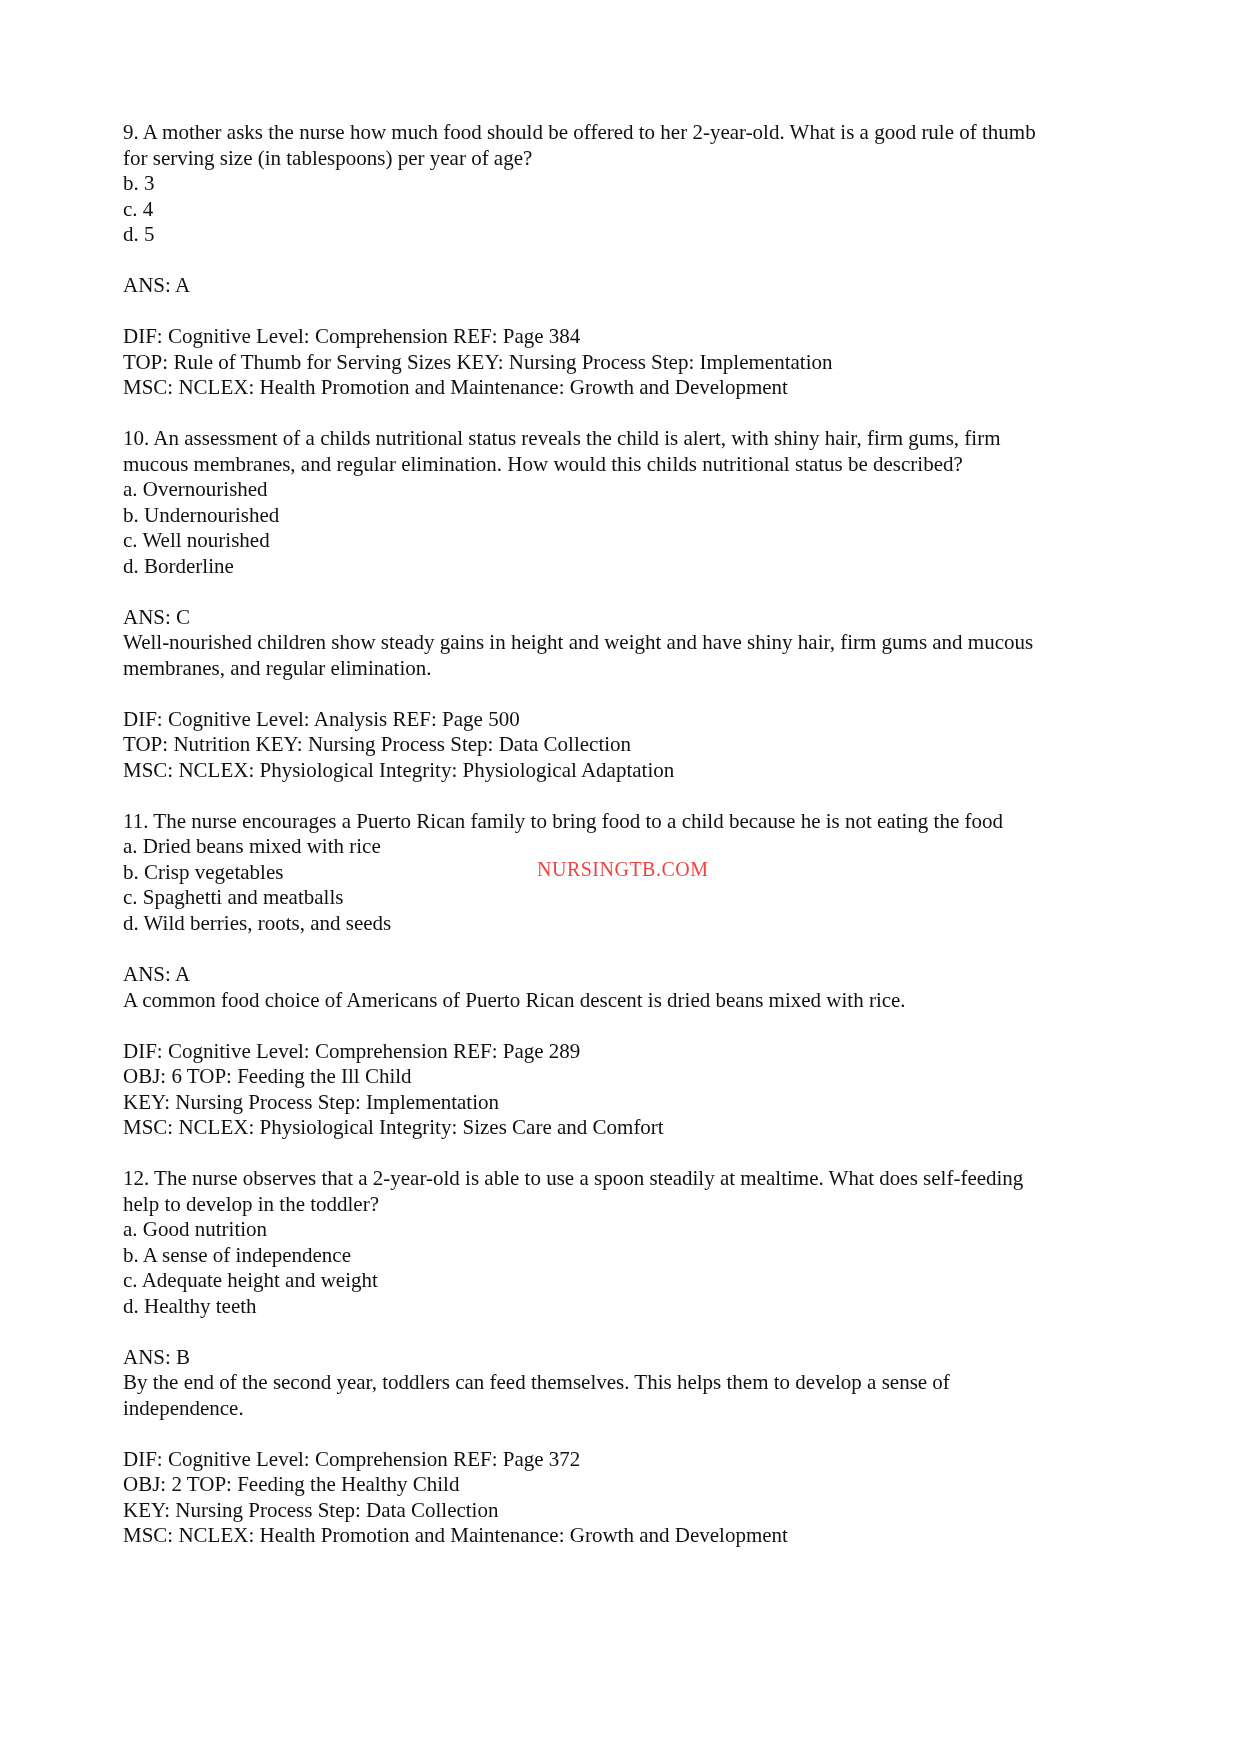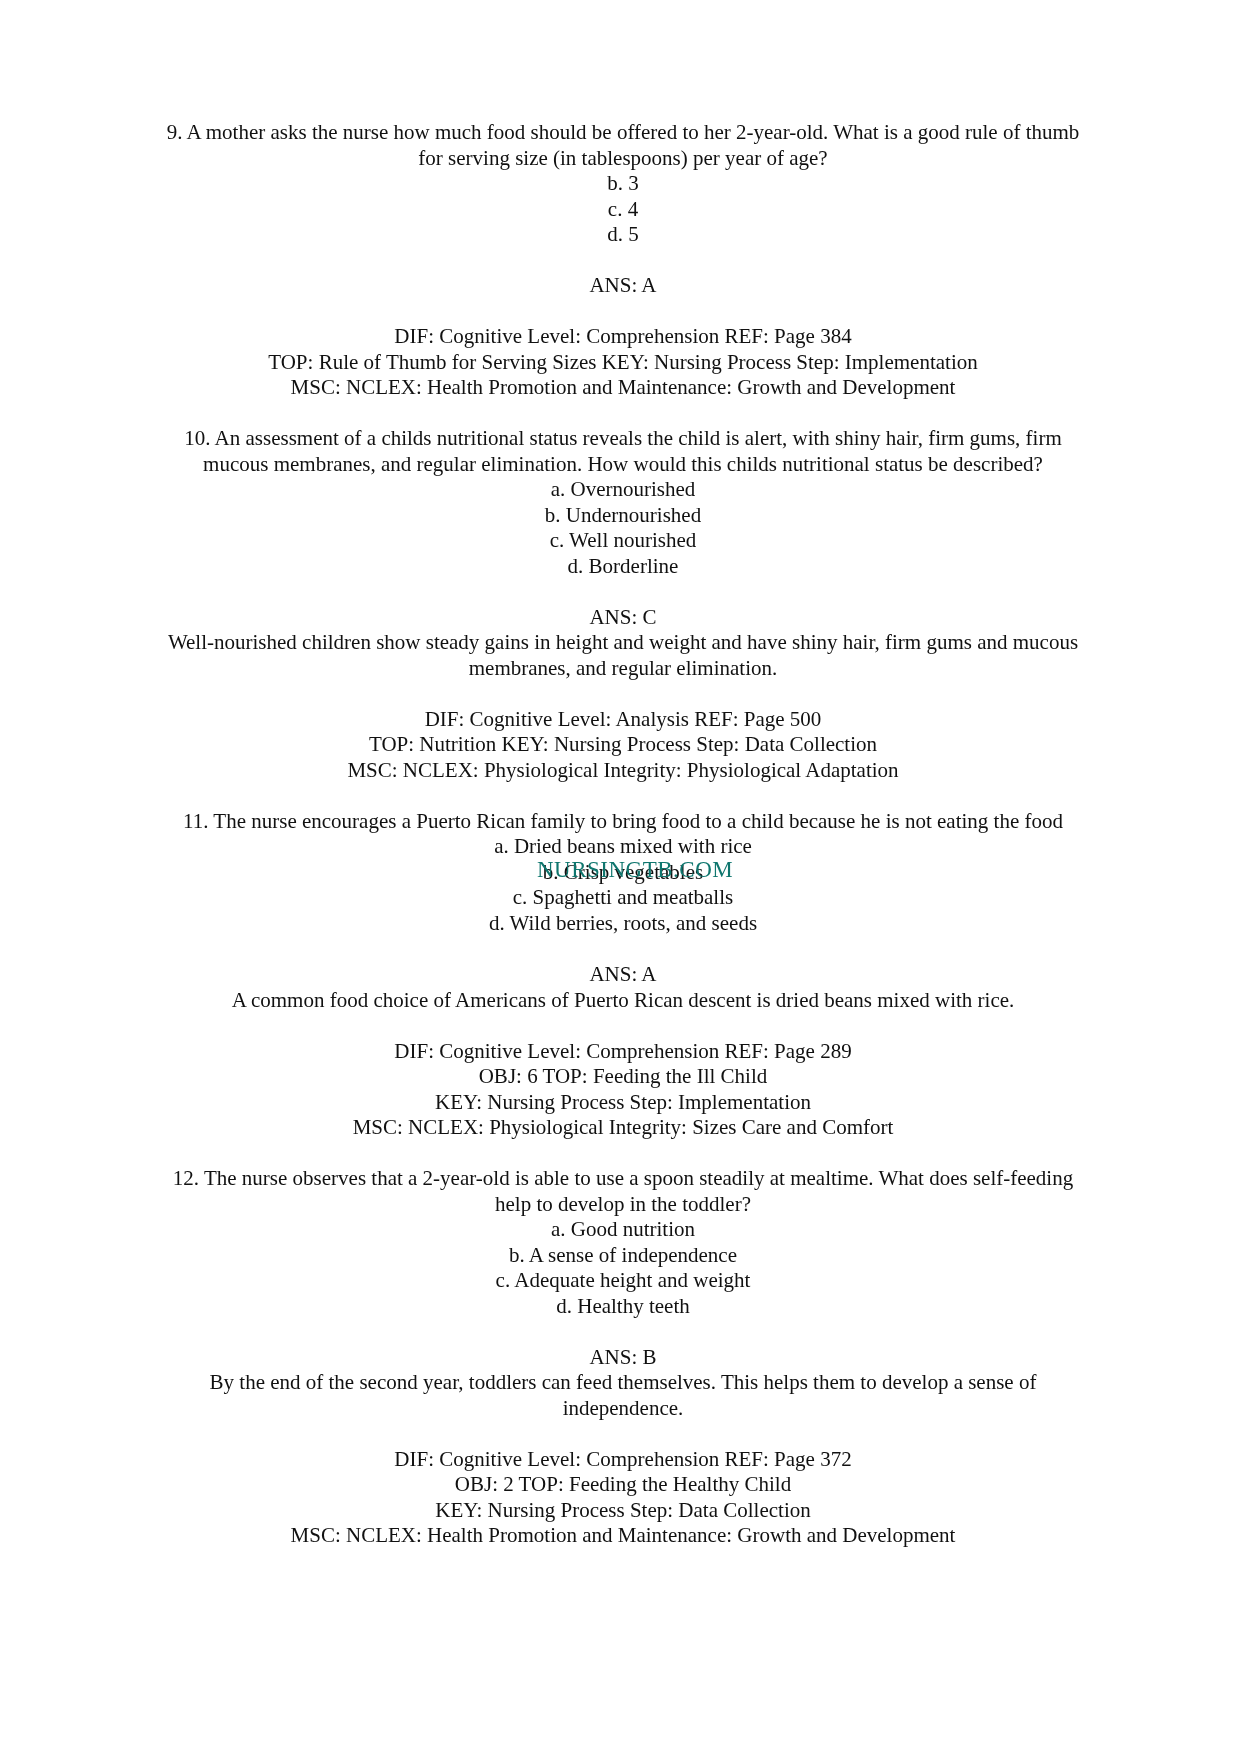--- a/index.html
+++ b/index.html
@@ -6,26 +6,26 @@
   body { width: 1240px; height: 1754px; position: relative; overflow: hidden; }
   .page {
     position: absolute; left: 0; top: 0; width: 1240px; height: 1754px;
     background: #ffffff;
   }
   .content {
     position: absolute; left: 123px; top: 120px; width: 1000px;
     font-family: "Liberation Serif", "DejaVu Serif", serif;
     font-size: 21px; line-height: 25.53px; color: #111111;
   }
-  .line { display: block; white-space: nowrap; height: 25.53px; text-align: center; }
+  .line { display: block; white-space: nowrap; height: 25.53px; }
   .gap { display: block; height: 25.53px; }
   .watermark {
     position: absolute; left: 537px; top: 861px;
     font-family: "Liberation Serif", "DejaVu Serif", serif;
-    font-size: 23px; letter-spacing: 0.5px; color: #0f766e;
+    font-size: 20px; letter-spacing: 0.5px; color: #ef4444;
     white-space: nowrap; line-height: 17px; pointer-events: none;
   }
 </style>
 </head>
 <body>
 
 <div class="page">
   <div class="content">
 
     <div>

